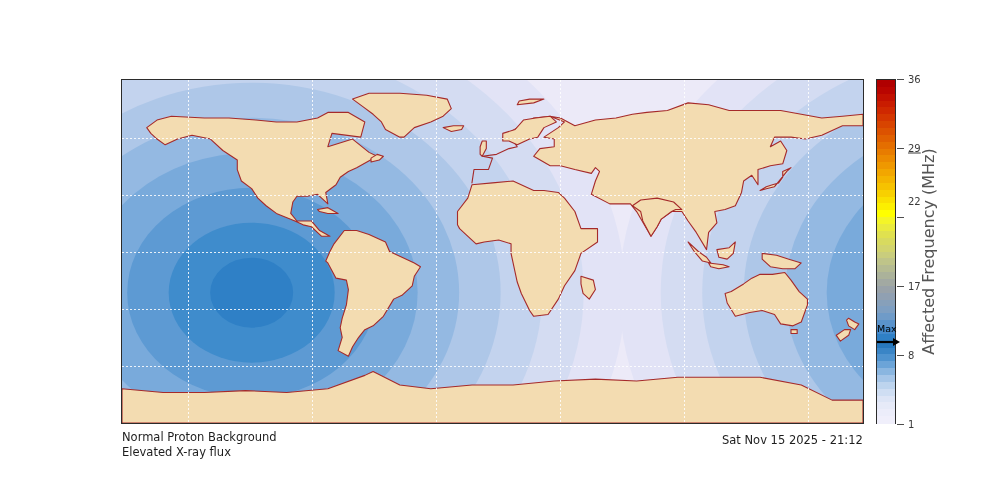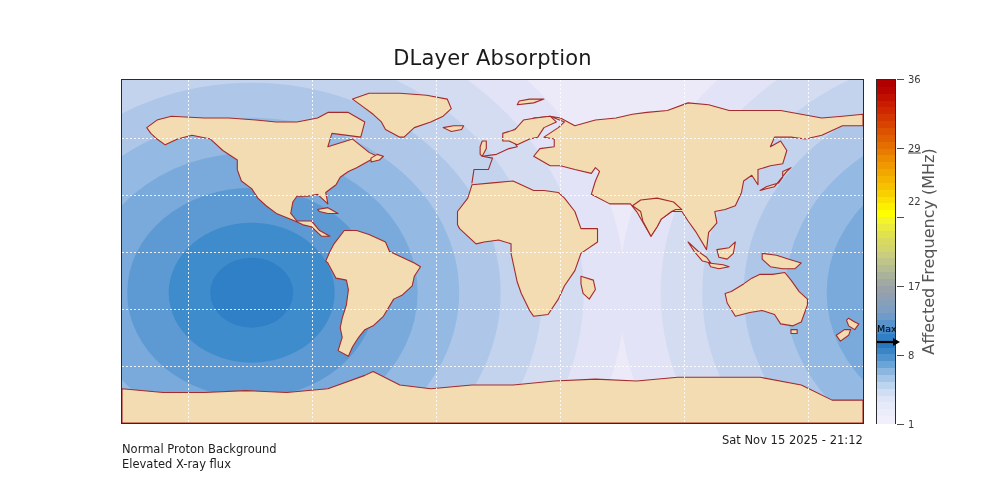--- a/index.html
+++ b/index.html
@@ -48,32 +48,31 @@
     transform:rotate(-90deg);white-space:nowrap;
     font-size:16px;color:#555;
   }
   .max-marker{position:absolute;left:1px;width:24px;}
   .max-marker .mx-txt{
     position:absolute;left:0;top:-13px;font-size:9.5px;color:#000;line-height:1;
   }
   .max-marker .mx-arrow{position:absolute;left:0;top:0;}
 
   
-  .note{position:absolute;left:122px;font-size:11.5px;color:#1d1d1d;margin-top:12px;}
+  .note{position:absolute;left:122px;font-size:11.5px;color:#1d1d1d;}
   .note-1{top:430px;}
   .note-2{top:445px;}
   .stamp{position:absolute;left:722px;top:433px;font-size:11.5px;color:#1d1d1d;}
   .footer{position:absolute;left:10px;top:478px;font-size:11.5px;color:#2b2b2b;font-style:italic;}
 </style>
 </head>
 <body>
 
 <div id="root">
 
-  <div class="title">DLayer Absorption</div>
 
   <div class="map-frame">
     <div class="map-inner">
 
       <svg class="map-svg" viewBox="0 0 743 345" preserveAspectRatio="none">
         <defs>
           <clipPath id="mapclip">
               <rect x="0" y="0" width="743" height="345"></rect>
             </clipPath>
         </defs>

